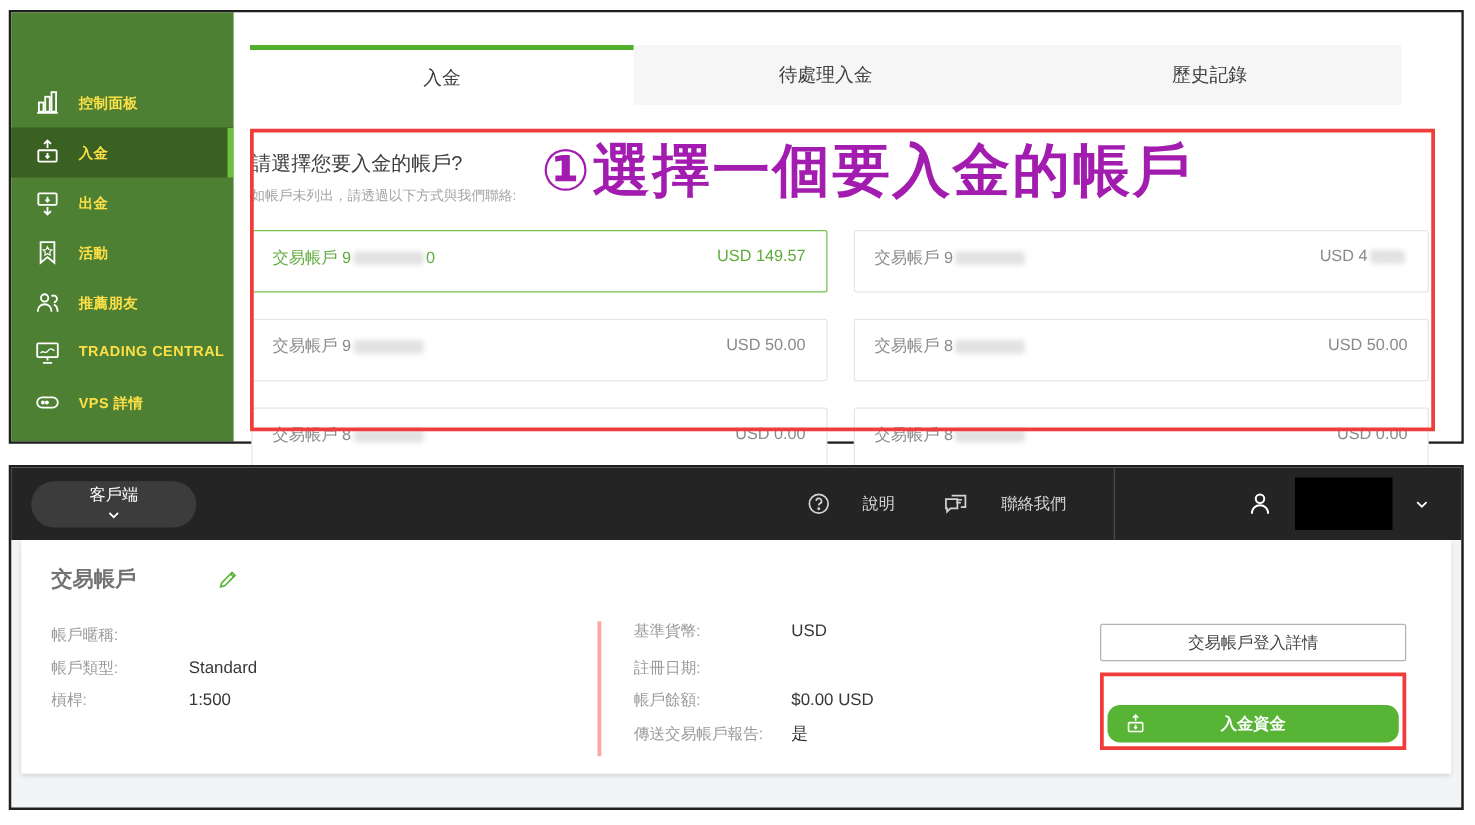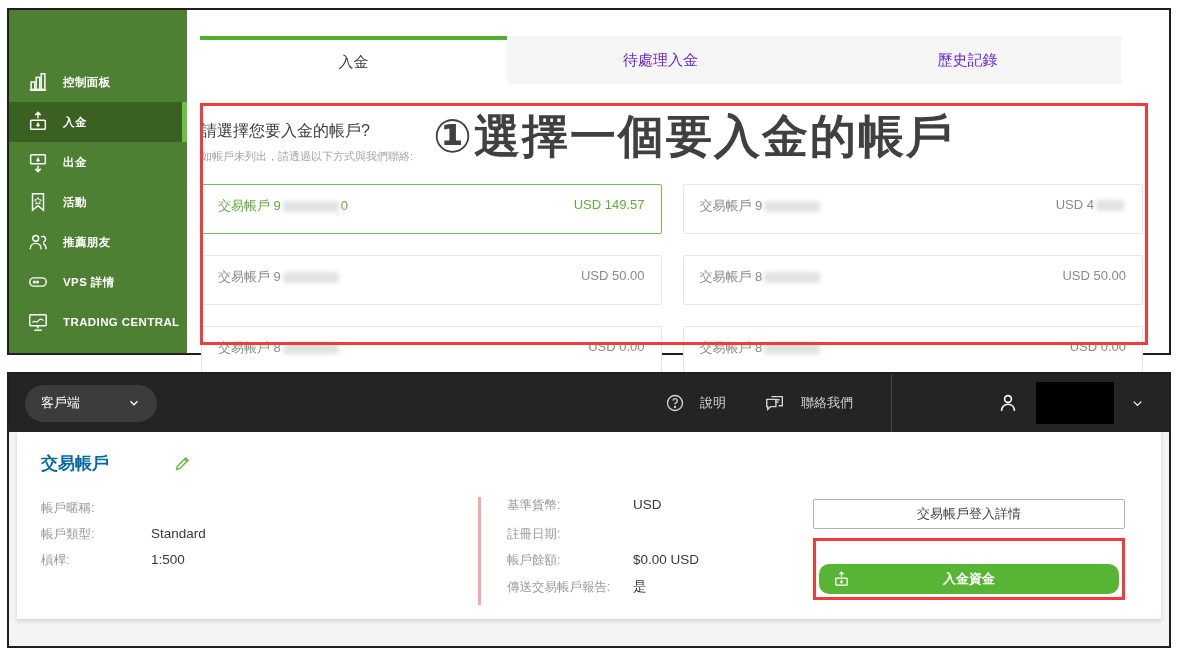--- a/index.html
+++ b/index.html
@@ -6,71 +6,71 @@
   html,body { margin:0; padding:0; }
   body {
     width:1180px; height:660px; position:relative; overflow:hidden;
     background:#fff; font-family:"Liberation Sans","DejaVu Sans",sans-serif;
   }
   .shot { position:absolute; border:2px solid #1f1f1f; }
 
   
   #shot1 { left:7px; top:8px; width:1164px; height:347px; background:#fff; display:flex; }
   .sidebar { width:178px; flex-shrink:0; background:#4e8033; padding-top:52px; }
-  .side-item { height:40px; display:flex; align-items:center; padding-left:18px; gap:14px; color:#ffffff; cursor:pointer; }
+  .side-item { height:40px; display:flex; align-items:center; padding-left:18px; gap:14px; color:#fde047; cursor:pointer; }
   .side-item svg { width:22px; height:22px; flex-shrink:0; }
   .side-item .lbl { font-size:11.5px; font-weight:bold; letter-spacing:.4px; white-space:nowrap; }
   .side-item.active { background:#3a6121; box-shadow: inset -5px 0 0 #6cc23e; }
 
   .main { flex:1; position:relative; background:#fff; }
   .tabs { display:flex; margin:26px 0 0 13px; height:48px; }
   .tab { width:307px; display:flex; align-items:center; justify-content:center;
-         font-size:15px; color:#6d28d9; background:#f6f6f6; cursor:pointer; }
+         font-size:15px; color:#404040; background:#f6f6f6; cursor:pointer; }
   .tab.active { background:#fff; border-top:4px solid #4fb02e; color:#3a3a3a; }
 
   .panel-title { margin:37px 0 0 14px; font-size:16px; font-weight:normal; color:#3d3d3d; }
   .panel-sub   { margin:7px 0 0 14px; font-size:11px; color:#a5a5a5; }
 
   .acc-grid { display:grid; grid-template-columns:1fr 1fr; column-gap:18px; row-gap:5px; margin:20px 26px 0 14px;gap:21px; }
   .acc-row { height:50px; background:#fff; border:1px solid #e6e6e6; border-radius:2px;
              padding:12px 16px 0; display:flex; justify-content:space-between; align-items:flex-start;
              font-size:13px; color:#8a8a8a; cursor:pointer; }
   .acc-row.selected { border-color:#72c24c; color:#61ab3e; }
   .acc-row.selected .amt { color:#61ab3e; }
   .blob { display:inline-block; width:56px; height:11px; margin:0 2px; background:#e2e2e2;
           border-radius:3px; filter:blur(2px); vertical-align:middle; }
   .amt .blob { width:28px; }
 
   .red-frame1 { position:absolute; left:13px; top:93px; width:948px; height:242px;
                 border:3px solid #f23b3b; pointer-events:none; z-index:5; }
   .annotation { position:absolute; left:246px; top:96px; font-size:46px; font-weight:bold;
-                color:#404040; white-space:nowrap; z-index:6; letter-spacing:2px; pointer-events:none; }
+                color:#a21caf; white-space:nowrap; z-index:6; letter-spacing:2px; pointer-events:none; }
 
   
   #shot2 { left:7px; top:372px; width:1164px; height:276px; background:#f3f4f6; }
   .hdr { height:58px; background:#242424; display:flex; align-items:center; position:relative; }
   .pill { margin-left:16px; background:#3c3c3c; border-radius:19px; height:37px; width:132px;
-          display:flex; align-items:center; justify-content:space-between; padding:0 16px;
-          color:#fff; font-size:13px; cursor:pointer; }
+          display:flex; align-items:center; justify-content:center; padding:0 16px;
+          color:#fff; font-size:13px; cursor:pointer;flex-direction:column; }
   .hdr-right { position:absolute; right:0; top:0; height:100%; display:flex; align-items:center; }
-  .hdr-item { display:flex; align-items:center; gap:15px; color:#d4d4d4; font-size:13px;
+  .hdr-item { display:flex; align-items:center; gap:25px; color:#d4d4d4; font-size:13px;
               cursor:pointer; margin-right:38px; }
   .hdr-div { width:1px; height:58px; background:#4b4b4b; }
   .user { display:flex; align-items:center; gap:16px; height:100%; padding:0 24px 0 104px; cursor:pointer; }
   .redact { width:78px; height:42px; background:#000; }
 
   .card { position:absolute; left:8px; right:8px; top:58px; height:187px; background:#fff;
           box-shadow:0 2px 4px rgba(0,0,0,.15); padding:20px 0 0 24px; }
   .card-title-row { display:flex; align-items:center; }
-  .card-title { font-size:17px; font-weight:bold; color:#0369a1; }
+  .card-title { font-size:17px; font-weight:bold; color:#737373; }
   .edit-btn { margin-left:64px; cursor:pointer; display:flex; }
   .cols { display:flex; margin-top:22px; }
   .col1 { width:440px; border-right:3px solid #fca5a5; padding-right:20px; }
   .col2 { padding-left:26px; flex:1; }
-  .col3 { width:312px; margin-right:36px; flex-shrink:0; margin-top:2px;font-family:Liberation Mono, monospace; }
+  .col3 { width:245px; margin-right:36px; flex-shrink:0; margin-top:2px;font-family:Liberation Mono, monospace; }
   .frow { display:flex; margin-bottom:9px; align-items:baseline; }
   .flabel { width:110px; font-size:12.5px; color:#9b9b9b; flex-shrink:0; }
   .col2 .flabel { width:126px; }
   .fvalue { font-size:13.5px; color:#383838; min-height:15px; }
 
   .btn-outline { width:100%; height:30px; background:#fff; border:1px solid #b3b3b3; border-radius:2px;
                  font-size:13px; color:#444; cursor:pointer; font-family:inherit; }
   .red-frame2 { margin-top:9px; border:3px solid #f23b3b; padding:3px; }
   .btn-green { width:100%; height:30px; background:#58b434; border:none; border-radius:10px;
                color:#fff; font-size:13px; font-weight:bold; cursor:pointer; font-family:inherit;
@@ -123,34 +123,34 @@
       <svg viewBox="0 0 24 24" fill="none" stroke="#fff" stroke-width="1.6">
         <circle cx="9.5" cy="8" r="3.2"></circle>
           <path d="M3.5 20 c0-4.3 2.8-6.5 6-6.5 s6 2.2 6 6.5"></path>
           <path d="M15.5 6.5 a3 3 0 1 1 2 5.4 M17.5 13.8 c2.1.7 3.3 2.7 3.3 6.2"></path>
       </svg>
       <span class="lbl">推薦朋友</span>
     </div>
 
     <div class="side-item">
       <svg viewBox="0 0 24 24" fill="none" stroke="#fff" stroke-width="1.6">
+        <rect x="3" y="4" width="18" height="12" rx="1"></rect>
+          <path d="M6 12.5 c2-3.5 4 1.5 6-1.5 s4-2.5 6-.5" stroke-width="1.2"></path>
+          <path d="M12 16 v3 M8 21 h8"></path>
+      </svg>
+      <span class="lbl">TRADING CENTRAL</span>
+    </div>
+
+    <div class="side-item">
+      <svg viewBox="0 0 24 24" fill="none" stroke="#fff" stroke-width="1.6">
         <rect x="3" y="7.5" width="18" height="9" rx="4.5"></rect>
           <circle cx="8" cy="12" r="0.9" fill="#fff"></circle>
           <circle cx="11.5" cy="12" r="0.9" fill="#fff"></circle>
       </svg>
       <span class="lbl">VPS 詳情</span>
-    </div>
-
-    <div class="side-item">
-      <svg viewBox="0 0 24 24" fill="none" stroke="#fff" stroke-width="1.6">
-        <rect x="3" y="4" width="18" height="12" rx="1"></rect>
-          <path d="M6 12.5 c2-3.5 4 1.5 6-1.5 s4-2.5 6-.5" stroke-width="1.2"></path>
-          <path d="M12 16 v3 M8 21 h8"></path>
-      </svg>
-      <span class="lbl">TRADING CENTRAL</span>
     </div>
   </div>
 
   <div class="main">
     <div class="tabs">
       <div class="tab active">入金</div>
       <div class="tab">待處理入金</div>
       <div class="tab">歷史記錄</div>
     </div>
 

